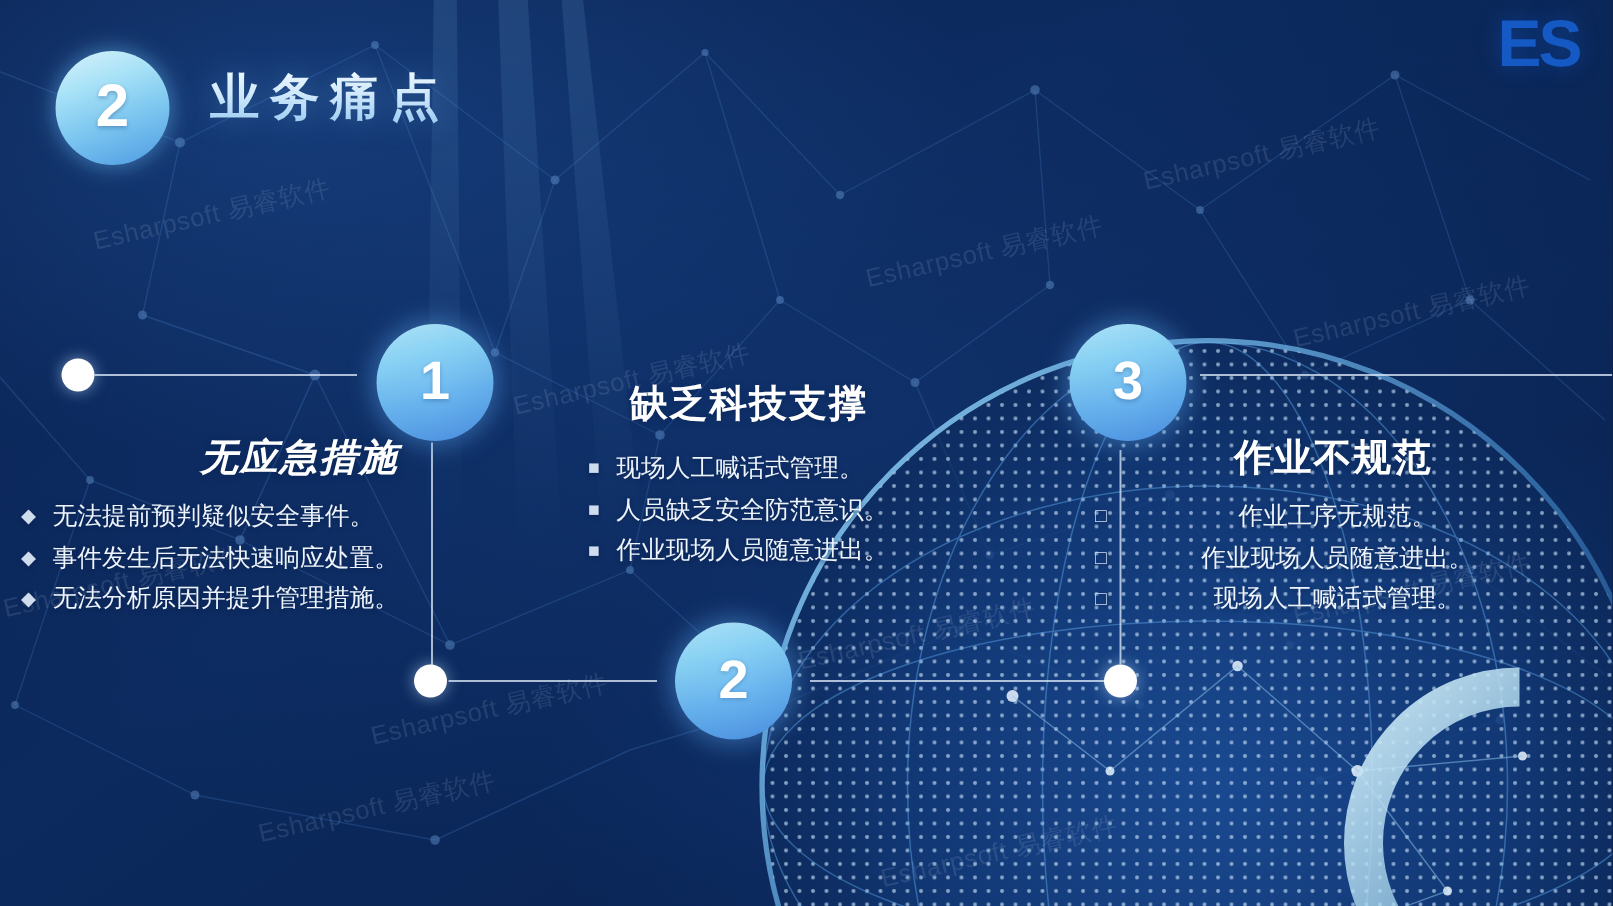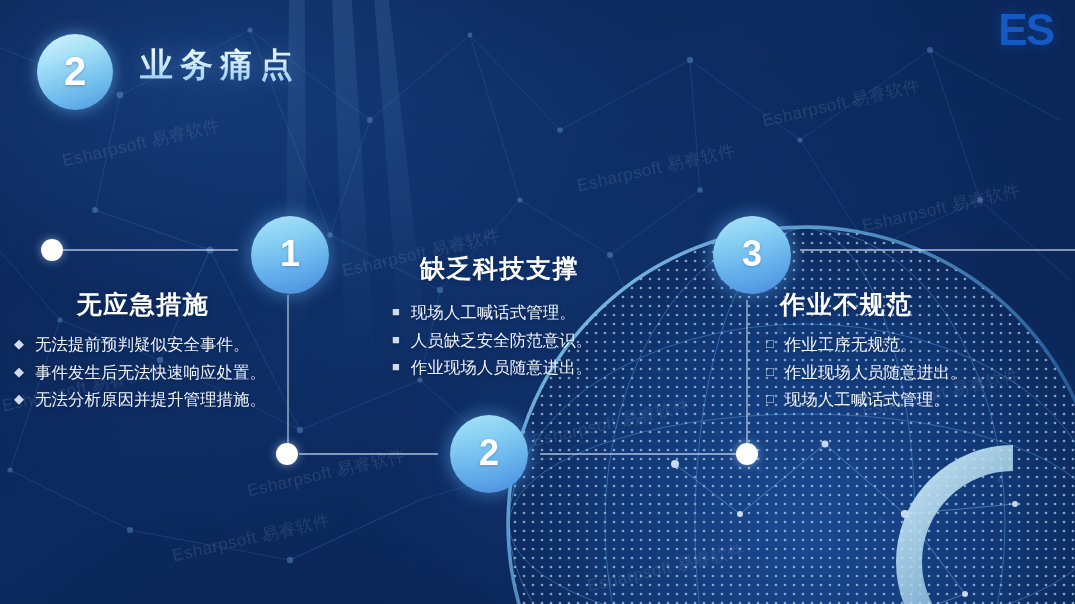--- a/index.html
+++ b/index.html
@@ -126,25 +126,25 @@
     margin-bottom:1px;
     text-shadow:0 1px 3px rgba(8,28,70,.55);
   }
   .bul-glyph {
     flex:0 0 auto; margin-right:11px; color:#cfdcee;
     font-size:13px; line-height:1.95;
   }
   .bul-text { flex:1 1 auto; }
 
   .col-1 { left:14px; top:288px; width:252px; }
-  .col-1 .col-title { display:block; text-align:center; padding-left:6px; }
+  .col-1 .col-title { display:block; text-align:right; padding-left:6px;font-style:italic; }
   .col-2 { left:384px; top:252px; width:300px; }
   .col-2 .col-title { display:block; padding-left:36px; }
   .col-2 .bullets { margin-top:14px; padding-left:8px; }
-  .col-3 { left:758px; top:288px; width:312px; }
+  .col-3 { left:722px; top:288px; width:312px;text-align:center; }
   .col-3 .col-title { display:block; padding-left:22px; }
   .col-3 .bullets { margin-top:10px; padding-left:8px; }
 </style>
 </head>
 <body>
 
 <div class="slide">
 
   <svg class="bg-net" viewBox="0 0 1075 604" preserveAspectRatio="none">
     <g stroke="#4f8ad6" stroke-width="0.9" fill="none" opacity="0.42">

